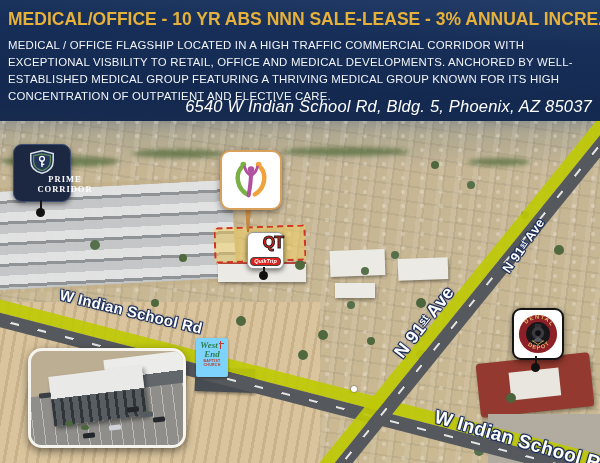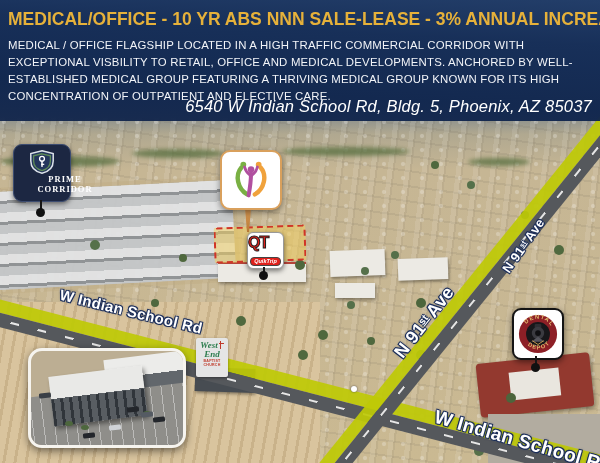--- a/index.html
+++ b/index.html
@@ -93,37 +93,37 @@
     display:flex;align-items:center;justify-content:center;}
   #medical-pointer{position:absolute;left:243px;top:206px;width:10px;height:26px;
     background:linear-gradient(180deg,#d99a55,#b97a36);
     clip-path:polygon(18% 0,82% 0,60% 100%,40% 100%);}
   #subject-highlight{position:absolute;left:214px;top:226px;width:88px;height:32px;
     transform:rotate(-2deg);background:rgba(243,208,92,.5);border:2px dashed #d03527;border-radius:3px;}
 
   
   #badge-qt{position:absolute;left:247px;top:232px;width:35px;height:35px;background:#fff;
     border:1px solid #999;border-radius:6px;box-shadow:0 2px 5px rgba(0,0,0,.5);}
-  .qt-letters{margin-top:1px;text-align:left;font-size:16px;font-weight:800;color:#e0201b;
+  .qt-letters{margin-top:1px;text-align:right;font-size:16px;font-weight:800;color:#e0201b;
     letter-spacing:-1px;-webkit-text-stroke:1px #1a1a1a;}
   .qt-banner{position:absolute;left:2px;right:2px;bottom:2px;background:#e0201b;border:1px solid #444;
     border-radius:4px;color:#fff;font-size:5.5px;font-weight:bold;font-style:italic;
     text-align:center;line-height:7px;}
   #pin-qt-line{left:263px;top:267px;height:7px;}
   #pin-qt-dot{left:259px;top:271px;width:9px;height:9px;}
 
   
   #badge-dental{position:absolute;left:512px;top:308px;width:48px;height:48px;background:#fff;
     border:2px solid #141414;border-radius:9px;box-shadow:0 2px 6px rgba(0,0,0,.5);
     display:flex;align-items:center;justify-content:center;}
   #pin-dental-line{left:535px;top:356px;height:10px;}
   #pin-dental-dot{left:531px;top:363px;width:9px;height:9px;}
 
   
-  #badge-westend{position:absolute;left:196px;top:338px;width:32px;height:39px;background:#e5e5e5;
+  #badge-westend{position:absolute;left:196px;top:338px;width:32px;height:39px;background:#7dd3fc;
     border-radius:2px;box-shadow:0 1px 3px rgba(0,0,0,.4);text-align:center;padding-top:3px;box-sizing:border-box;}
   .we-script{font-family:"Liberation Serif",serif;font-style:italic;color:#2e7d4f;
     font-size:9px;line-height:.95;font-weight:bold;}
   .we-cross{display:inline-block;width:5px;height:8px;margin-left:1px;vertical-align:top;
     background:linear-gradient(#c0392b,#c0392b) 1.6px 0/1.4px 8px no-repeat,
                linear-gradient(#c0392b,#c0392b) 0 2px/5px 1.4px no-repeat;}
   .we-small{margin-top:1px;transform:scale(.72);transform-origin:top center;
     font-size:5px;line-height:1.1;color:#c03a2a;font-weight:bold;letter-spacing:.3px;}
 
   

